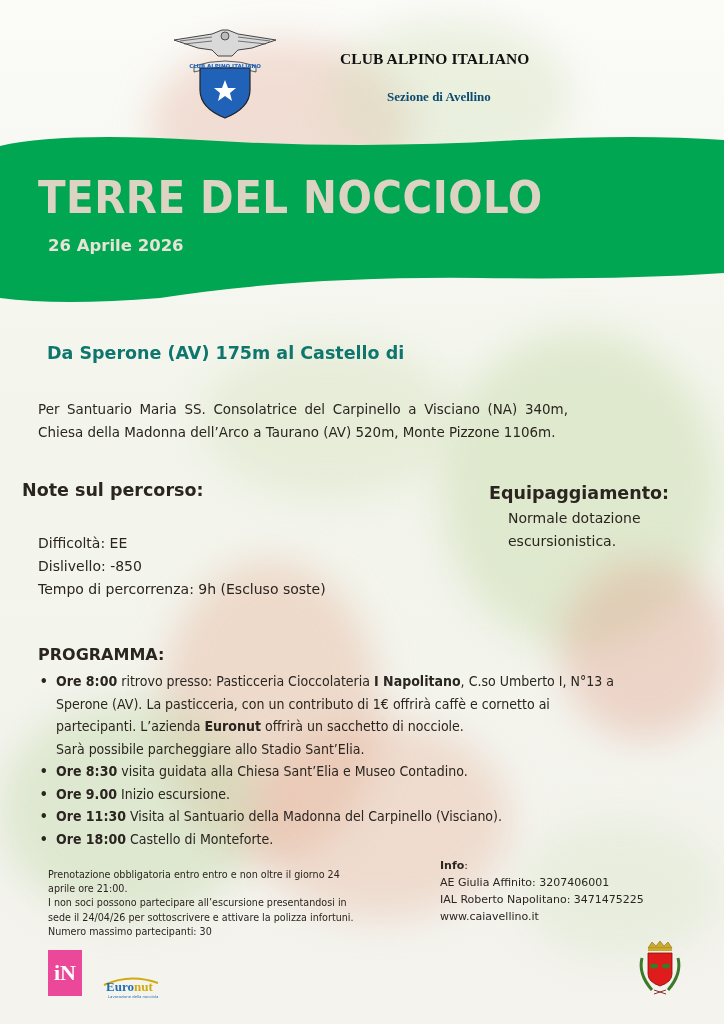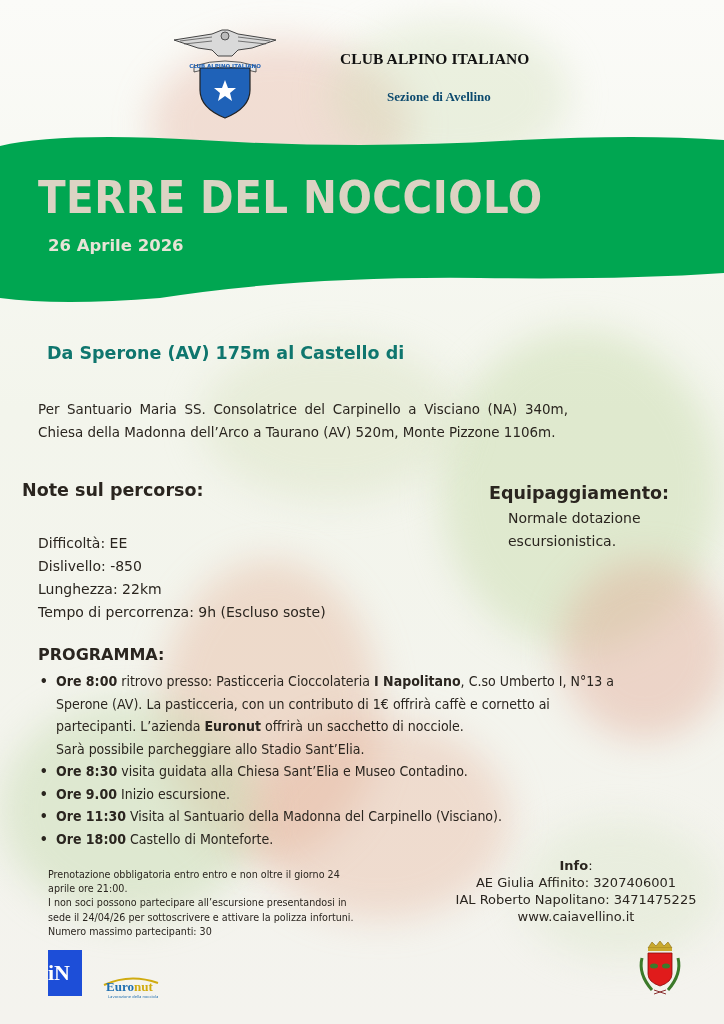--- a/index.html
+++ b/index.html
@@ -74,26 +74,26 @@
   }
   .prog-list li { position: relative; padding-left: 20px; }
   .prog-list li::before { content: "•"; position: absolute; left: 2px; top: 0; font-weight: bold; }
   .prog-list b { font-weight: bold; }
 
   
   .booking {
     left: 48px; top: 868px; width: 320px; font-size: 9.6px; line-height: 14.2px; color: #2a251f;
   }
   .info {
-    left: 440px; top: 857px; width: 272px; text-align: center; font-size: 13px; line-height: 17px; color: #2a251f;
+    left: 440px; top: 857px; width: 272px; text-align: left; font-size: 11px; line-height: 17px; color: #2a251f;
   }
   .info .lbl { font-weight: bold; }
   .nap-logo {
-    left: 48px; top: 950px; width: 34px; height: 46px; background: #1d4ed8;
-    display: flex; align-items: center; justify-content: flex-start;
+    left: 48px; top: 950px; width: 34px; height: 46px; background: #ec4899;
+    display: flex; align-items: center; justify-content: center;
     color: #fff; font-family: "Liberation Serif", serif; font-size: 22px; font-weight: bold;
   }
   .euronut-logo { left: 100px; top: 975px; width: 62px; height: 26px; }
   .euronut-word { position: absolute; left: 6px; top: 4px; font-family: "Liberation Serif", serif; font-size: 13px; color: #1f6fb0; font-weight: bold; }
   .euronut-word span { color: #d0ab10; }
   .euronut-sub { position: absolute; left: 8px; top: 19px; font-size: 3.8px; color: #1f6fb0; white-space: nowrap; }
   .comune-crest { left: 632px; top: 940px; width: 56px; height: 62px; }
 </style>
 </head>
 <body>
@@ -130,21 +130,20 @@
 
 <div class="layer route-title">
   <div>Da Sperone (AV) 175m al Castello di</div>
 </div>
 <div class="layer route-desc">Per Santuario Maria SS. Consolatrice del Carpinello a Visciano (NA) 340m, Chiesa della Madonna dell’Arco a Taurano (AV) 520m, Monte Pizzone 1106m.</div>
 
 <div class="layer notes-title">Note sul percorso:</div>
 <ul class="layer notes-list">
   <li>Difficoltà: EE</li>
   <li>Dislivello: -850</li>
-  <li>Lunghezza: 22km</li>
   <li>Tempo di percorrenza: 9h (Escluso soste)</li>
 </ul>
 
 <div class="layer equip-title">Equipaggiamento:</div>
 <div class="layer equip-text">Normale dotazione escursionistica.</div>
 
 <div class="layer prog-title">PROGRAMMA:</div>
 <ul class="layer prog-list">
   <li>
     <b>Ore 8:00</b><span> ritrovo presso: Pasticceria Cioccolateria </span><b>I Napolitano</b><span>, C.so Umberto I, N°13 a Sperone (AV). La pasticceria, con un contributo di 1€ offrirà caffè e cornetto ai partecipanti. L’azienda </span><b>Euronut</b><span> offrirà un sacchetto di nocciole.</span><br><span>Sarà possibile parcheggiare allo Stadio Sant’Elia.</span>

